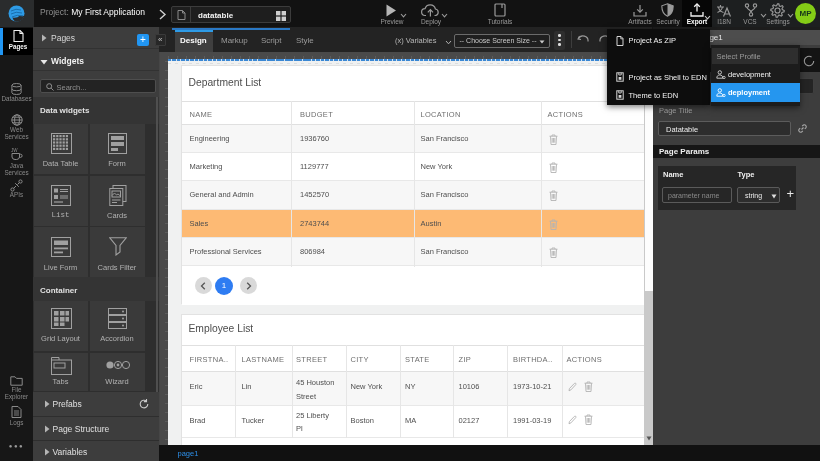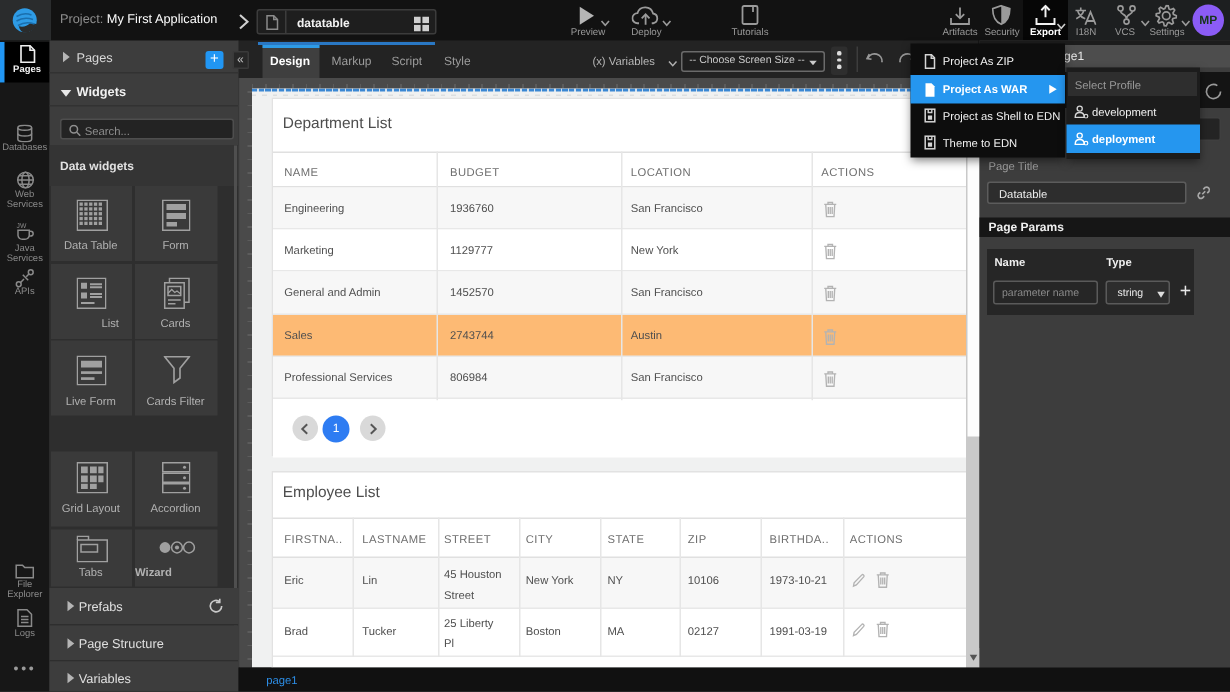--- a/index.html
+++ b/index.html
@@ -111,21 +111,21 @@
 
   <svg class="abs" style="left:770px;top:3px;" width="15" height="15" viewBox="0 0 16 16">
       <path d="M8.00 0.80 L9.40 0.94 L9.99 3.20 L10.89 3.68 L13.09 2.91 L13.99 4.00 L12.80 6.01 L13.10 6.99 L15.20 8.00 L15.06 9.40 L12.80 9.99 L12.32 10.89 L13.09 13.09 L12.00 13.99 L9.99 12.80 L9.01 13.10 L8.00 15.20 L6.60 15.06 L6.01 12.80 L5.11 12.32 L2.91 13.09 L2.01 12.00 L3.20 9.99 L2.90 9.01 L0.80 8.00 L0.94 6.60 L3.20 6.01 L3.68 5.11 L2.91 2.91 L4.00 2.01 L6.01 3.20 L6.99 2.90 Z" fill="none" stroke="#9a9a9a" stroke-width="1.2"></path>
       <circle cx="8" cy="8" r="2.7" fill="none" stroke="#9a9a9a" stroke-width="1.2"></circle>
     </svg>
   <svg class="abs" style="left:787px;top:13px;" width="7" height="5" viewBox="0 0 7 5">
       <path d="M1 1 L3.5 3.8 L6 1" stroke="#9a9a9a" stroke-width="1.1" fill="none"></path>
     </svg>
   <div class="abs" style="left:762px;top:18px;width:32px;text-align:center;font-size:6.5px;color:#9a9a9a;">Settings</div>
 
-  <div class="abs" style="left:795px;top:3px;width:21px;height:21px;border-radius:50%;background:#8b5cf6;color:#17361a;font-size:8px;font-weight:bold;text-align:center;line-height:21px;">MP</div>
+  <div class="abs" style="left:795px;top:3px;width:21px;height:21px;border-radius:50%;background:#84cc16;color:#17361a;font-size:8px;font-weight:bold;text-align:center;line-height:21px;">MP</div>
 </div>
 
 <div class="abs" id="toolbar" style="left:158px;top:27px;width:494px;height:24.5px;background:#232323;">
   <div class="abs" style="left:16.5px;top:3px;width:38.5px;height:21.5px;background:#3f3f3f;border-top:2.5px solid #2e9be6;"></div>
   <div class="abs" style="left:22px;top:9px;font-size:8px;font-weight:bold;color:#fff;">Design</div>
   <div class="abs" style="left:63px;top:9px;font-size:8px;color:#9c9c9c;">Markup</div>
   <div class="abs" style="left:103px;top:9px;font-size:8px;color:#9c9c9c;">Script</div>
   <div class="abs" style="left:138px;top:9px;font-size:8px;color:#9c9c9c;">Style</div>
   <div class="abs" style="left:237px;top:9px;font-size:7.5px;color:#b8b8b8;">(x) Variables</div>
   <svg class="abs" style="left:287px;top:13px;" width="7" height="5" viewBox="0 0 7 5">
@@ -285,21 +285,21 @@
 
     <div class="abs tile" style="left:.5px;top:78.5px;width:54.5px;height:50px;background:#3a3a3a;">
       <svg class="abs" style="left:17px;top:9px;" width="20" height="21" viewBox="0 0 20 21">
           <rect x=".5" y=".5" width="19" height="20" fill="none" stroke="#a0a0a0" stroke-width="1"></rect>
           <rect x="3" y="3.5" width="4" height="4" fill="#a0a0a0"></rect>
           <path d="M9 4.5 H17 M9 6.5 H17" stroke="#a0a0a0" stroke-width="1.2"></path>
           <rect x="3" y="10" width="4" height="4" fill="#a0a0a0"></rect>
           <path d="M9 11 H17 M9 13 H17" stroke="#a0a0a0" stroke-width="1.2"></path>
           <path d="M3 17 H12" stroke="#a0a0a0" stroke-width="1.2"></path>
         </svg>
-      <div class="abs" style="left:13px;top:35px;width:54px;text-align:center;font-size:7.5px;color:#b2b2b2;">List</div>
+      <div class="abs" style="left:0;top:35px;width:54px;text-align:center;font-size:7.5px;color:#b2b2b2;font-family:Liberation Mono, monospace;">List</div>
     </div>
     <div class="abs tile" style="left:57px;top:78.5px;width:54.5px;height:50px;background:#3a3a3a;">
       <svg class="abs" style="left:19px;top:9px;" width="18" height="21" viewBox="0 0 18 21">
           <rect x="4" y=".5" width="13" height="16" fill="none" stroke="#a0a0a0" stroke-width="1"></rect>
           <rect x=".8" y="3.5" width="13" height="17" fill="#3a3a3a" stroke="#a0a0a0" stroke-width="1"></rect>
           <rect x="3" y="6" width="8.5" height="6" fill="none" stroke="#a0a0a0" stroke-width="1"></rect>
           <path d="M3 10.5 L5.5 8 L7.5 10 L9 9 L11.5 11" stroke="#a0a0a0" stroke-width=".9" fill="none"></path>
           <path d="M3 15 H11.5 M3 17.5 H8" stroke="#a0a0a0" stroke-width="1"></path>
         </svg>
       <div class="abs" style="left:0;top:35px;width:54px;text-align:center;font-size:7.5px;color:#b2b2b2;">Cards</div>
@@ -314,20 +314,23 @@
         </svg>
       <div class="abs" style="left:0;top:36px;width:54px;text-align:center;font-size:7.5px;color:#b2b2b2;">Live Form</div>
     </div>
     <div class="abs tile" style="left:57px;top:130px;width:54.5px;height:50px;background:#3a3a3a;">
       <svg class="abs" style="left:19px;top:10px;" width="18" height="19" viewBox="0 0 18 19">
           <path d="M.8 .8 H17.2 L11 8.5 V15 L7 18 V8.5 Z" fill="none" stroke="#a0a0a0" stroke-width="1.1"></path>
         </svg>
       <div class="abs" style="left:0;top:36px;width:54px;text-align:center;font-size:7.5px;color:#b2b2b2;">Cards Filter</div>
     </div>
 
+    <div class="abs" style="left:0;top:180px;width:125.5px;height:24px;background:#343434;">
+      <div class="abs" style="left:7px;top:9px;font-size:8px;font-weight:bold;color:#e2e2e2;">Container</div>
+    </div>
 
     <div class="abs tile" style="left:.5px;top:204px;width:54.5px;height:50px;background:#3a3a3a;">
       <svg class="abs" style="left:17px;top:7px;" width="21" height="21" viewBox="0 0 21 21">
           <rect x=".5" y=".5" width="20" height="20" fill="none" stroke="#a0a0a0" stroke-width="1"></rect>
           <g fill="#a0a0a0">
             <rect x="3" y="3" width="4.5" height="4.5"></rect>
             <rect x="9" y="3" width="4.5" height="4.5"></rect>
             <rect x="14.5" y="3" width="3.5" height="4.5"></rect>
             <rect x="3" y="9" width="4.5" height="4.5"></rect>
             <rect x="9" y="9" width="4.5" height="4.5"></rect>
@@ -358,21 +361,21 @@
         </svg>
       <div class="abs" style="left:0;top:24px;width:54px;text-align:center;font-size:7.5px;color:#b2b2b2;">Tabs</div>
     </div>
     <div class="abs tile" style="left:57px;top:255.5px;width:54.5px;height:38px;background:#3a3a3a;">
       <svg class="abs" style="left:15px;top:7px;" width="26" height="10" viewBox="0 0 26 10">
           <circle cx="5" cy="5" r="3.6" fill="#a0a0a0"></circle>
           <circle cx="13" cy="5" r="3.6" fill="none" stroke="#a0a0a0" stroke-width="1"></circle>
           <circle cx="13" cy="5" r="1.4" fill="#a0a0a0"></circle>
           <circle cx="21" cy="5" r="3.6" fill="none" stroke="#a0a0a0" stroke-width="1"></circle>
         </svg>
-      <div class="abs" style="left:0;top:24px;width:54px;font-size:7.5px;color:#b2b2b2;font-weight:bold;">Wizard</div>
+      <div class="abs" style="left:0;top:24px;width:54px;text-align:center;font-size:7.5px;color:#b2b2b2;">Wizard</div>
     </div>
   </div>
   <div class="abs" style="left:123px;top:70px;width:2px;height:322px;background:#4f4f4f;"></div>
 
   <div class="abs" style="left:0;top:365px;width:125.5px;height:24.5px;background:#3d3d3d;border-bottom:1px solid #2e2e2e;">
     <svg class="abs" style="left:11px;top:8px;" width="6" height="8" viewBox="0 0 6 8">
         <path d="M1 .5 L5.5 4 L1 7.5 Z" fill="#b5b5b5"></path>
       </svg>
     <div class="abs" style="left:19.5px;top:7px;font-size:8.5px;color:#e0e0e0;">Prefabs</div>
     <svg class="abs" style="left:106px;top:7px;" width="10" height="10" viewBox="0 0 10 10">
@@ -589,29 +592,20 @@
 </div>
 
 <div class="abs" id="menu" style="left:607px;top:29px;width:103px;height:76px;background:#0d0d0d;z-index:20;box-shadow:0 2px 6px rgba(0,0,0,.5);">
   <div class="abs" style="left:0;top:2px;width:103px;height:19px;">
     <svg class="abs" style="left:9px;top:5px;" width="8" height="10" viewBox="0 0 8 10">
         <path d="M1 .5 H5 L7 2.5 V9.5 H1 Z" fill="none" stroke="#d5d5d5" stroke-width="1"></path>
         <path d="M4.8 .5 V2.8 H7" stroke="#d5d5d5" stroke-width=".9" fill="none"></path>
       </svg>
     <div class="abs" style="left:21.5px;top:5px;font-size:7.5px;color:#f2f2f2;">Project As ZIP</div>
   </div>
-  <div class="abs" style="left:0;top:21px;width:103px;height:18.5px;background:#2596ef;">
-    <svg class="abs" style="left:9px;top:4.5px;" width="8" height="10" viewBox="0 0 8 10">
-        <path d="M1 .5 H5 L7 2.5 V9.5 H1 Z" fill="#fff"></path>
-      </svg>
-    <div class="abs" style="left:21.5px;top:5px;font-size:7.5px;font-weight:bold;color:#fff;">Project As WAR</div>
-    <svg class="abs" style="left:92px;top:6px;" width="6" height="7" viewBox="0 0 6 7">
-        <path d="M.5 .5 L5.5 3.5 L.5 6.5 Z" fill="#fff"></path>
-      </svg>
-  </div>
   <div class="abs" style="left:0;top:38.5px;width:103px;height:18.5px;">
     <svg class="abs" style="left:9px;top:4.5px;" width="8" height="10" viewBox="0 0 8 10">
         <rect x=".8" y=".8" width="6.4" height="8.4" fill="none" stroke="#d5d5d5" stroke-width="1"></rect>
         <path d="M2.8 .8 V3 H5.2 V.8" fill="none" stroke="#d5d5d5" stroke-width=".9"></path>
         <rect x="2.6" y="5" width="2.8" height="2.8" fill="#d5d5d5"></rect>
       </svg>
     <div class="abs" style="left:21.5px;top:5px;font-size:7.5px;color:#f2f2f2;">Project as Shell to EDN</div>
   </div>
   <div class="abs" style="left:0;top:56.5px;width:103px;height:18px;">
     <svg class="abs" style="left:9px;top:4.5px;" width="8" height="10" viewBox="0 0 8 10">

